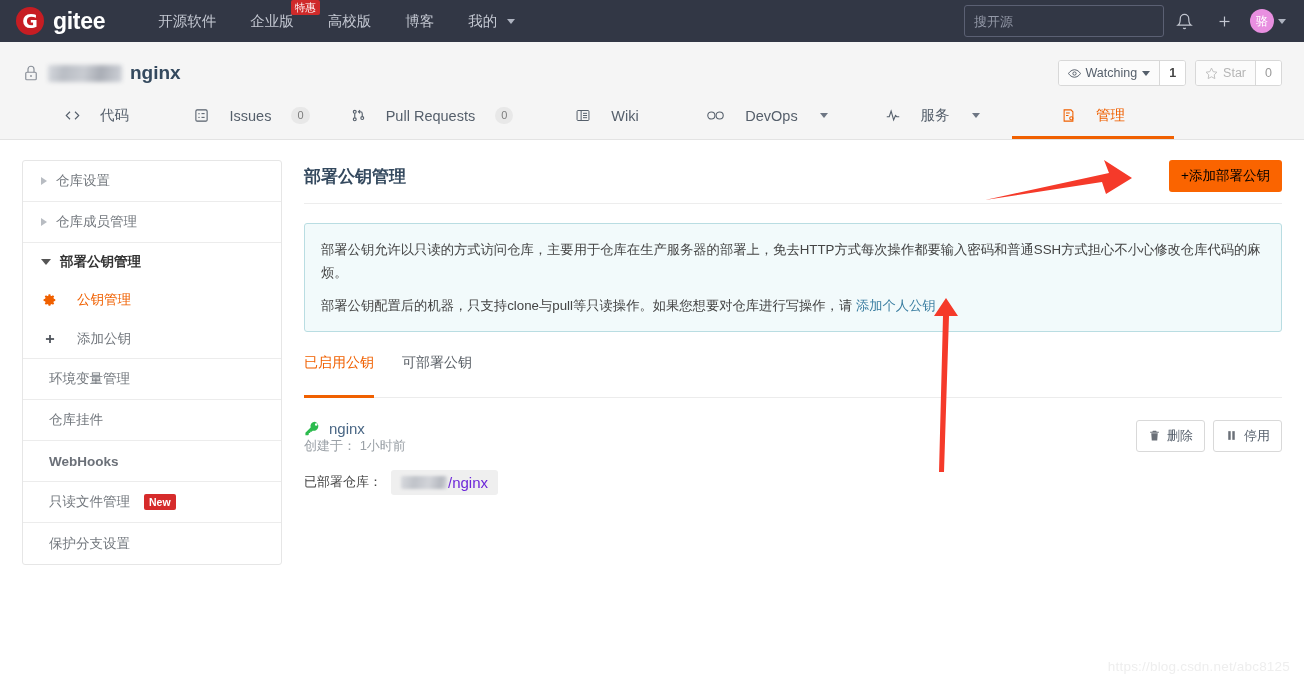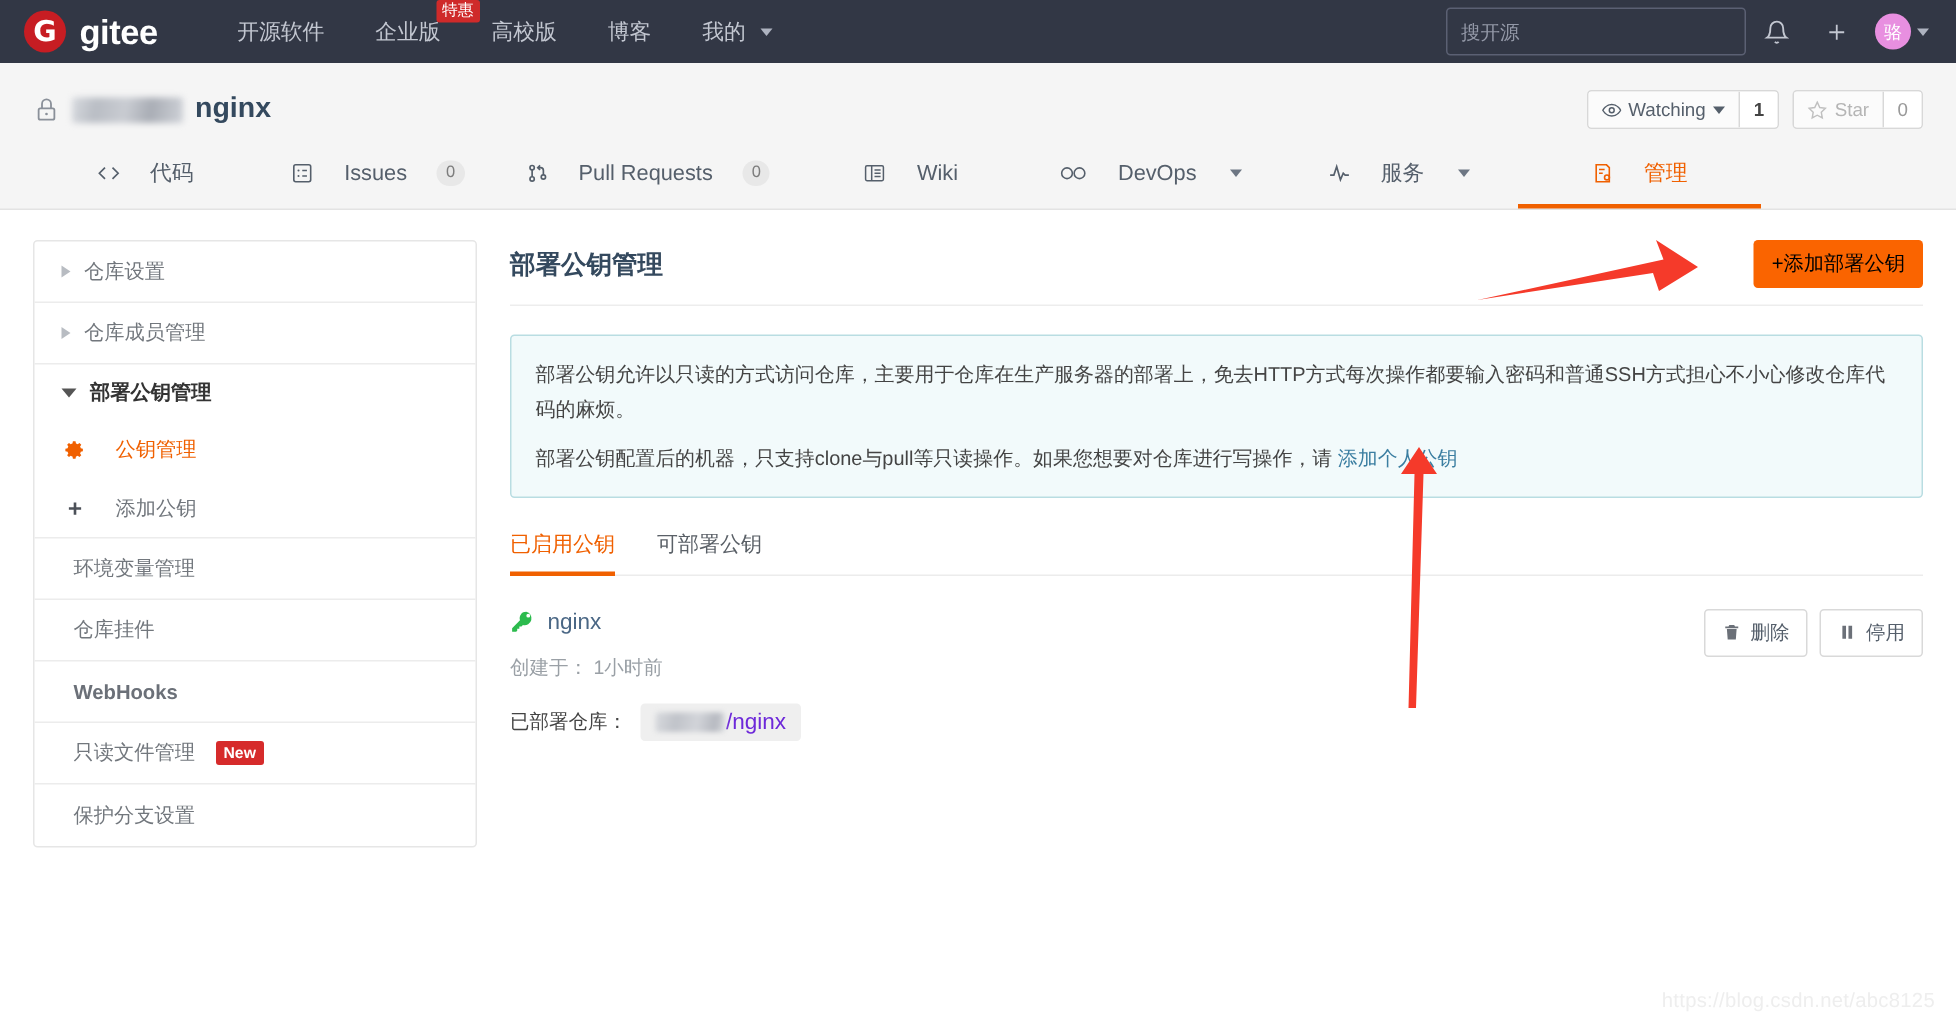--- a/index.html
+++ b/index.html
@@ -117,21 +117,21 @@
   }
   .rtab .caret {
     border-left: 4px solid transparent; border-right: 4px solid transparent;
     border-top: 5px solid #6d7683; margin-left: 2px;
   }
 
   
   .body-wrap { display: flex; padding: 20px 22px 0 22px; gap: 22px; position: relative;}
 
   .sidebar {
-    width: 296px; flex-shrink: 0;
+    width: 260px; flex-shrink: 0;
     border: 1px solid #e6e6e6; border-radius: 3px;
     background: #fff;
   }
   .side-item {
     padding: 0 18px; height: 41px; display: flex; align-items: center;
     gap: 9px; font-size: 13.5px; color: #72777d;
     border-bottom: 1px solid #ececec; cursor: pointer;
   }
   .side-item:last-child { border-bottom: none; }
   .side-item.no-border { border-bottom: none; }
@@ -166,30 +166,30 @@
   .notice {
     margin-top: 19px; border: 1px solid #b9dde2;
     background: #f2fafb; border-radius: 3px;
     padding: 14px 16px; color: #444; font-size: 13.3px; line-height: 1.75;
   }
   .notice p + p { margin-top: 9px; }
   .notice a { color: #3b7ea1; text-decoration: none; }
 
   .key-tabs { display: flex; gap: 28px; margin-top: 22px; border-bottom: 1px solid #ececec;}
   .ktab {
-    font-size: 14px; color: #5a6067; padding-bottom: 9px;
+    font-size: 14px; color: #5a6067; padding-bottom: 23px;
     border-bottom: 3px solid transparent; cursor: pointer; margin-bottom: -1px;
   }
   .ktab.active { color: #f06000; border-bottom-color: #f06000; }
 
   .key-row { display: flex; padding-top: 22px; }
   .key-info { flex: 1; }
   .key-name-line { display: flex; align-items: center; gap: 8px; }
   .key-name { font-size: 15px; color: #4a6785; }
-  .key-meta { font-size: 13px; color: #9aa0a6; margin-top: 13px; }
+  .key-meta { font-size: 13px; color: #9aa0a6; }
   .key-deployed { font-size: 13px; color: #444; margin-top: 15px; display: flex; align-items: center; gap: 9px;}
   .repo-tag {
     background: #efefef; border-radius: 3px; padding: 4px 10px;
     font-size: 15px; color: #6d28d9; display: inline-flex; align-items: center;
   }
   .blur-name-sm {
     display: inline-block; width: 46px; height: 13px;
     background: linear-gradient(100deg,#d8dade 0%,#c0c3c9 30%,#d2d4d9 60%,#b6b9c0 85%,#d8dade 100%);
     filter: blur(1.8px); border-radius: 2px; margin-right: 1px;
   }

